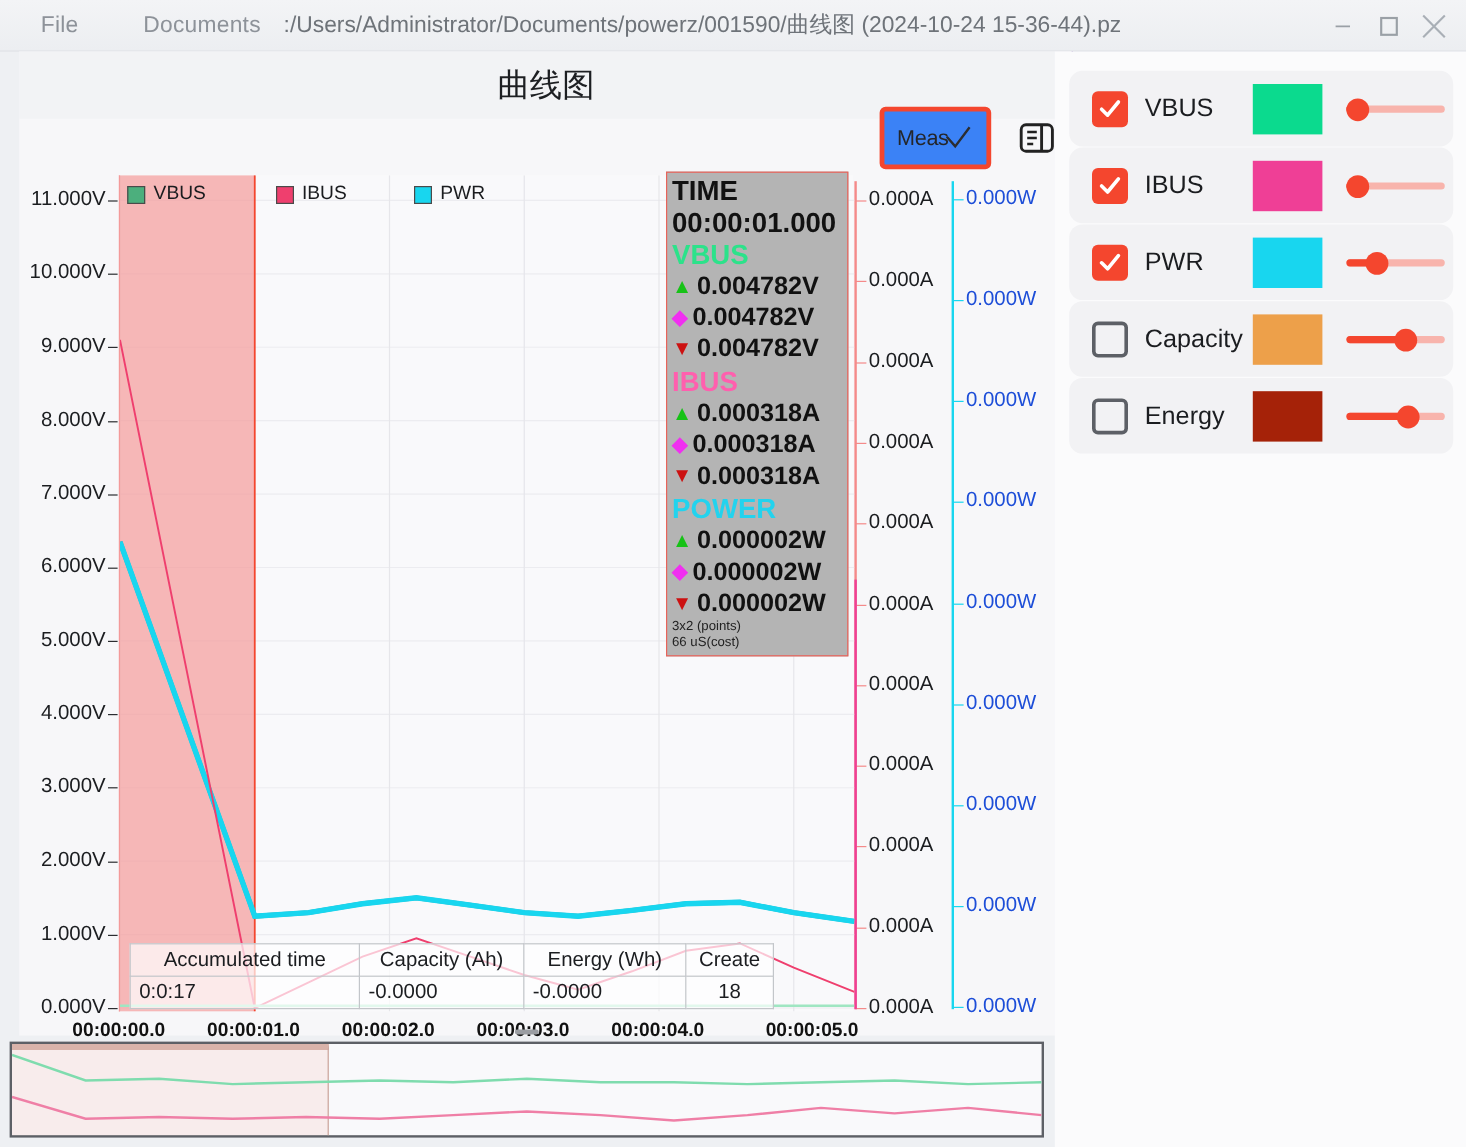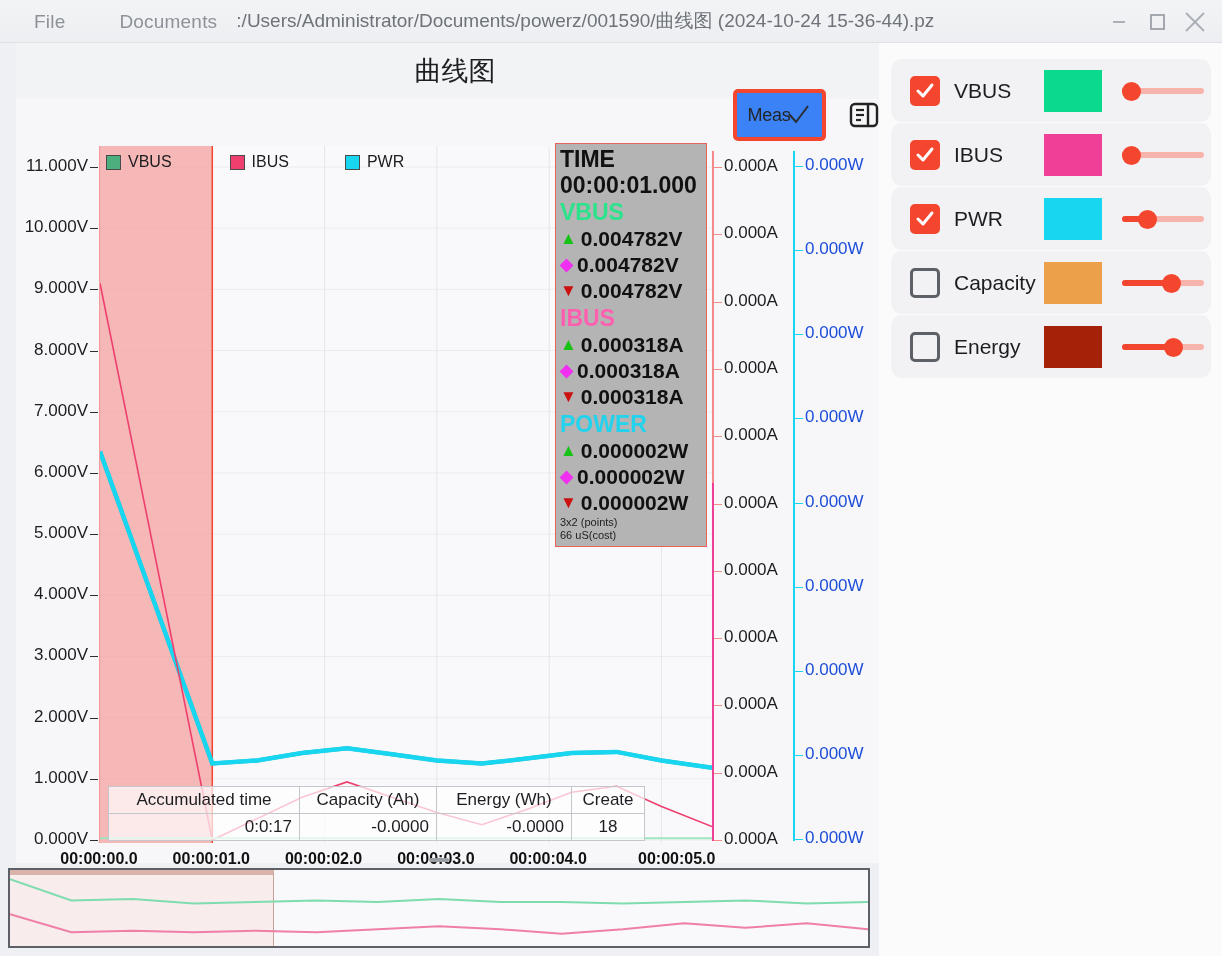--- a/index.html
+++ b/index.html
@@ -95,21 +95,21 @@
   
   #stats-table{
     position:absolute;left:92px;top:743px;
     border-collapse:collapse;background:rgba(255,255,255,0.70);
     font-size:17px;color:#1b1d20;z-index:14;
   }
   #stats-table td{
     border:1px solid #c3c6ca;padding:1px 7px;height:24px;
   }
   .st-hdr{text-align:center;}
-  .st-val{text-align:right;}
+  .st-val{text-align:left;}
   .st-val.center{text-align:center;}
   
   #xaxis{position:absolute;left:0;top:805px;width:878px;height:28px;}
   .xlab{position:absolute;font-size:16px;font-weight:bold;color:#111;}
   #create-time{
     position:absolute;left:0;top:834px;width:878px;text-align:center;
     font-size:17px;color:#1b1d20;
   }
   #watermark{
     position:absolute;left:358px;top:752px;font-size:46px;color:#e9eaec;

